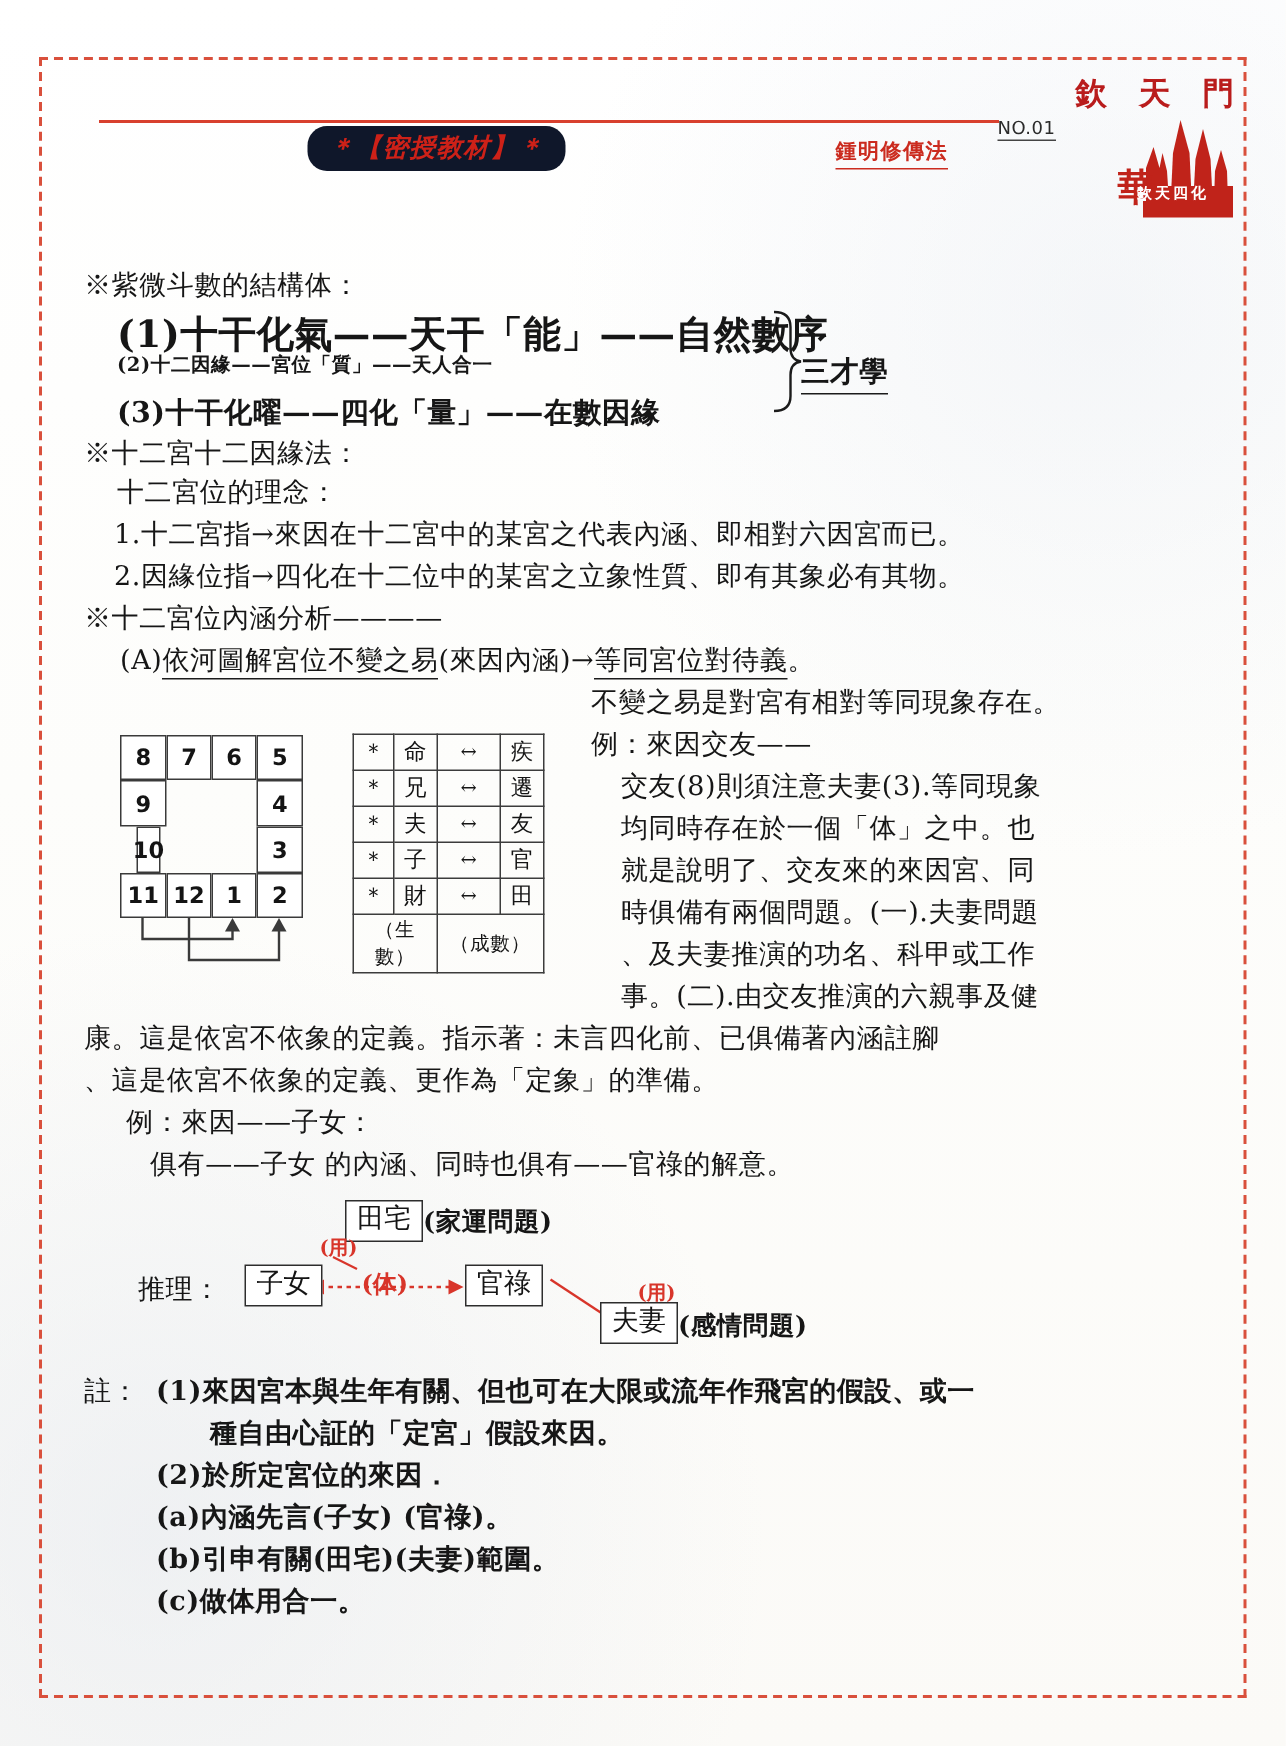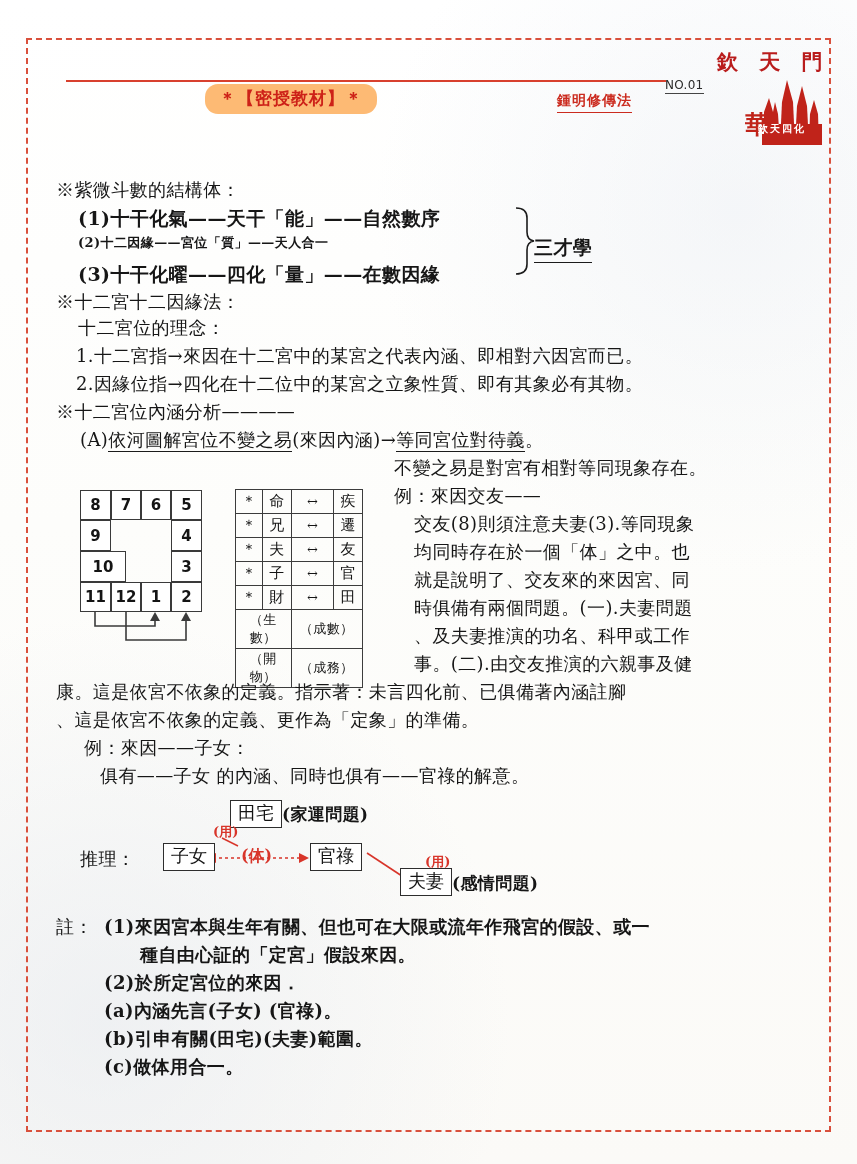--- a/index.html
+++ b/index.html
@@ -48,25 +48,25 @@
     border-bottom:1px solid #444;padding-bottom:1px;letter-spacing:.3px;margin-top:12px;
   }
   .hdr-brand{
     position:absolute;left:665px;top:4px;
     font-size:21px;font-weight:bold;letter-spacing:7px;
     font-family:"DejaVu Serif","Liberation Serif",serif;
     color:#b91c1c;white-space:nowrap;
   }
   .hdr-badge{
     position:absolute;left:153px;top:40px;
-    background:#fdba74;border-radius:13px;
+    background:#0f172a;border-radius:13px;
     padding:3px 14px 4px 14px;
     font-size:17px;font-weight:bold;letter-spacing:1px;
     font-family:"DejaVu Serif","Liberation Serif",serif;
-    color:#cd2118;white-space:nowrap;
+    color:#cd2118;white-space:nowrap;font-style:italic;
   }
   .hdr-author{
     position:absolute;left:505px;top:48px;
     font-size:14px;font-weight:bold;letter-spacing:1px;
     font-family:"DejaVu Serif","Liberation Serif",serif;
     color:#cb2b1f;border-bottom:1.5px solid #cb2b1f;padding-bottom:2px;
     white-space:nowrap;
   }
   .hdr-seal{position:absolute;left:690px;top:28px;width:92px;height:78px;}
   .hdr-seal .seal-txt{
@@ -152,21 +152,21 @@
         <rect x="20" y="62" width="60" height="11"></rect>
       </g>
       <rect x="28" y="52" width="52" height="17" fill="#c0231a"></rect>
     </svg>
     <div class="seal-hua">華</div>
     <div class="seal-txt">欽天四化</div>
   </div>
 </div>
 
 <div class="ln" style="left:56px;top:178px;">※紫微斗數的結構体：</div>
-<div class="ln b" style="left:78px;top:206px;font-size:19px;">(1)十干化氣——天干「能」——自然數序</div>
+<div class="ln b" style="left:78px;top:206px;font-size:25px;">(1)十干化氣——天干「能」——自然數序</div>
 <div class="ln b" style="left:78px;top:234px;font-size:13px;">(2)十二因緣——宮位「質」——天人合一</div>
 <div class="ln b" style="left:78px;top:262px;font-size:19px;">(3)十干化曜——四化「量」——在數因緣</div>
 <div class="ln b u" style="left:534px;top:235px;font-size:19px;">三才學</div>
 
 <div class="ln" style="left:56px;top:290px;">※十二宮十二因緣法：</div>
 <div class="ln" style="left:78px;top:316px;">十二宮位的理念：</div>
 <div class="ln" style="left:76px;top:344px;">1.十二宮指→來因在十二宮中的某宮之代表內涵、即相對六因宮而已。</div>
 <div class="ln" style="left:76px;top:372px;">2.因緣位指→四化在十二位中的某宮之立象性質、即有其象必有其物。</div>
 
 <div class="ln" style="left:56px;top:400px;">※十二宮位內涵分析————</div>
@@ -176,21 +176,21 @@
 <div class="ln" style="left:394px;top:456px;">不變之易是對宮有相對等同現象存在。</div>
 <div class="ln" style="left:394px;top:484px;">例：來因交友——</div>
 
 <div class="grid12">
   <div class="cell" style="left:0;top:0;width:31px;height:30px;">8</div>
   <div class="cell" style="left:31px;top:0;width:30px;height:30px;">7</div>
   <div class="cell" style="left:61px;top:0;width:30px;height:30px;">6</div>
   <div class="cell" style="left:91px;top:0;width:31px;height:30px;">5</div>
   <div class="cell" style="left:0;top:30px;width:31px;height:31px;">9</div>
   <div class="cell" style="left:91px;top:30px;width:31px;height:31px;">4</div>
-  <div class="cell" style="left:0;top:61px;width:46px;height:31px;">10</div>
+  <div class="cell" style="left:11px;top:61px;width:16px;height:31px;">10</div>
   <div class="cell" style="left:91px;top:61px;width:31px;height:31px;">3</div>
   <div class="cell" style="left:0;top:92px;width:31px;height:30px;">11</div>
   <div class="cell" style="left:31px;top:92px;width:30px;height:30px;">12</div>
   <div class="cell" style="left:61px;top:92px;width:30px;height:30px;">1</div>
   <div class="cell" style="left:91px;top:92px;width:31px;height:30px;">2</div>
 </div>
 
 <svg class="ovl">
 
   <g stroke="#3a3a3a" stroke-width="1.6" fill="none">
@@ -248,45 +248,41 @@
       </tr>
       <tr>
         <td class="star">＊</td>
         <td class="nm">財</td>
         <td class="arw">↔</td>
         <td class="rt">田</td>
       </tr>
       <tr>
         <td class="foot" colspan="2">（生數）</td>
         <td class="foot" colspan="2">（成數）</td>
-      </tr>
-      <tr>
-        <td class="foot" colspan="2">（開物）</td>
-        <td class="foot" colspan="2">（成務）</td>
       </tr>
     </tbody>
   </table>
 </div>
 
 <div class="ln" style="left:414px;top:512px;">交友(8)則須注意夫妻(3).等同現象</div>
 <div class="ln" style="left:414px;top:540px;">均同時存在於一個「体」之中。也</div>
 <div class="ln" style="left:414px;top:568px;">就是說明了、交友來的來因宮、同</div>
 <div class="ln" style="left:414px;top:596px;">時俱備有兩個問題。(一).夫妻問題</div>
 <div class="ln" style="left:414px;top:624px;">、及夫妻推演的功名、科甲或工作</div>
 <div class="ln" style="left:414px;top:652px;">事。(二).由交友推演的六親事及健</div>
 
 <div class="ln" style="left:56px;top:680px;">康。這是依宮不依象的定義。指示著：未言四化前、已俱備著內涵註腳</div>
 <div class="ln" style="left:56px;top:708px;">、這是依宮不依象的定義、更作為「定象」的準備。</div>
 <div class="ln" style="left:56px;top:736px;margin-left:28px;">例：來因——子女：</div>
 <div class="ln" style="left:100px;top:764px;">俱有——子女 的內涵、同時也俱有——官祿的解意。</div>
 
 <div class="boxlbl" style="left:230px;top:800px;">田宅</div>
 <div class="ln b" style="left:282px;top:803px;font-size:17px;">(家運問題)</div>
 
-<div class="ln" style="left:80px;top:847px;">推理：</div>
+<div class="ln" style="left:92px;top:847px;">推理：</div>
 <div class="boxlbl" style="left:163px;top:843px;">子女</div>
 <div class="redlbl" style="left:213px;top:823px;">(用)</div>
 <div class="redmid" style="left:241px;top:846px;">(体)</div>
 <div class="boxlbl" style="left:310px;top:843px;">官祿</div>
 <div class="redlbl" style="left:425px;top:853px;">(用)</div>
 <div class="boxlbl" style="left:400px;top:868px;">夫妻</div>
 <div class="ln b" style="left:452px;top:872px;font-size:17px;">(感情問題)</div>
 
 <div class="ln" style="left:56px;top:915px;">註：</div>
 <div class="ln b" style="left:104px;top:915px;">(1)來因宮本與生年有關、但也可在大限或流年作飛宮的假設、或一</div>

